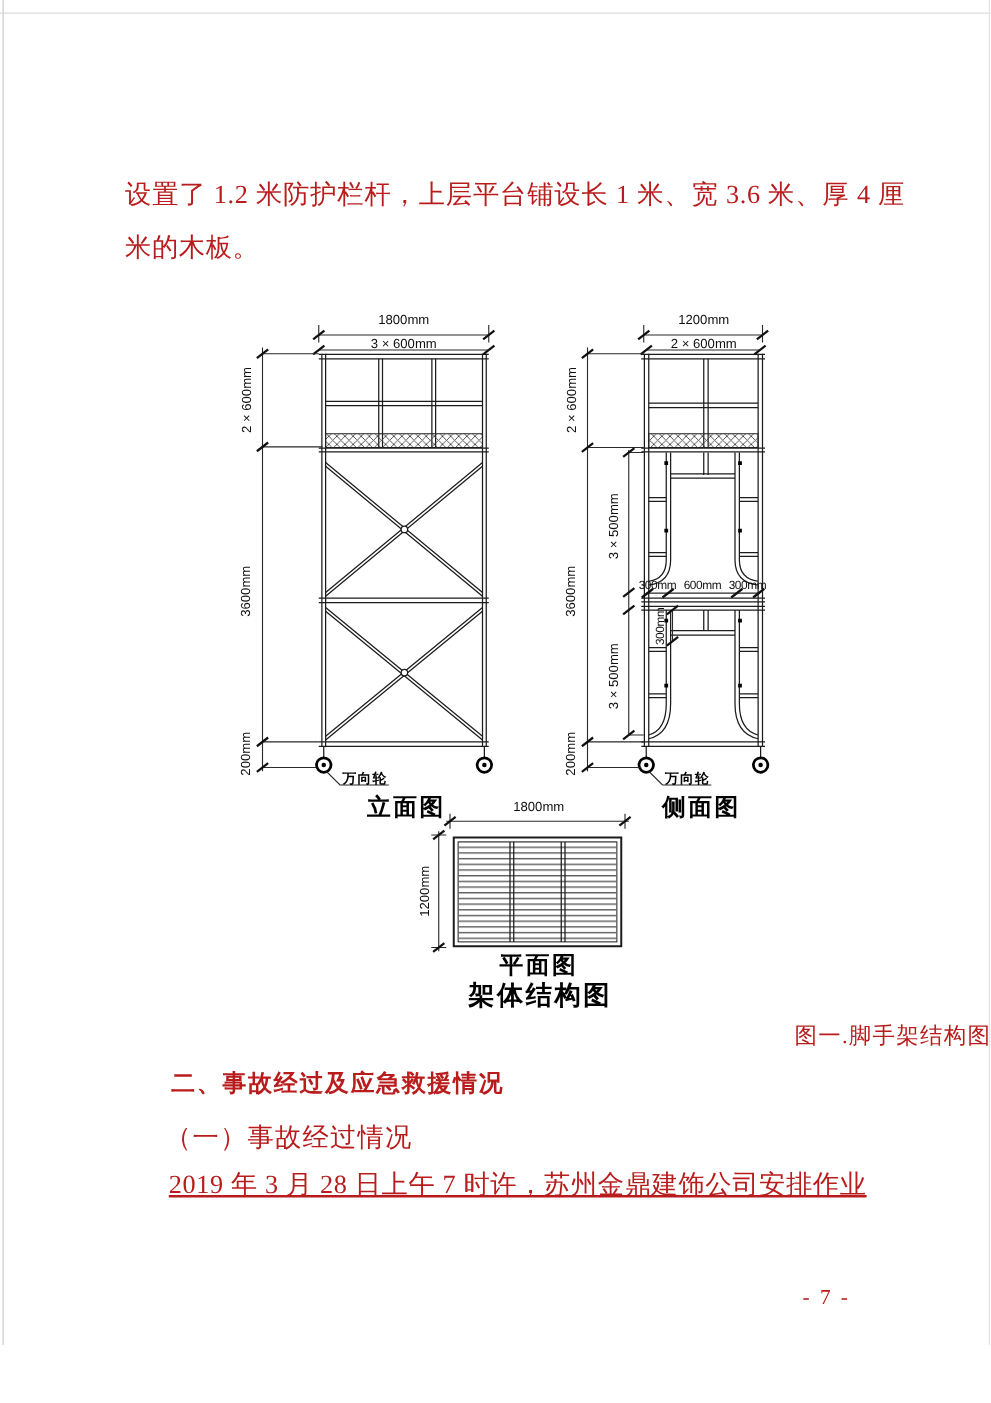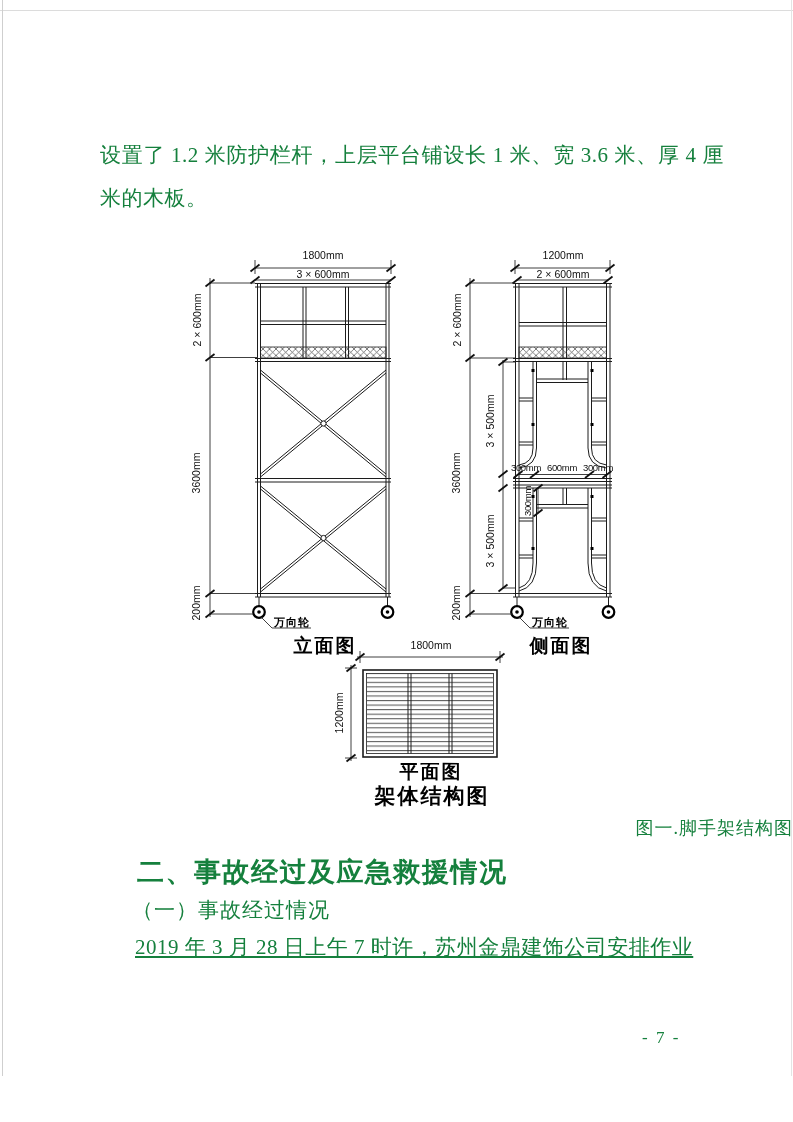--- a/index.html
+++ b/index.html
@@ -1,27 +1,27 @@
 <!DOCTYPE html>
 <html><head>
 <meta charset="utf-8">
 <style>
   html,body{margin:0;padding:0;background:#ffffff;}
   .page{position:relative;width:793px;height:1076px;background:#fff;overflow:hidden;
-        font-family:"Liberation Serif",serif;color:#15803d;}
+        font-family:"Liberation Serif",serif;color:#b91c1c;}
   .edge-top{position:absolute;top:10px;left:0;width:100%;height:1px;background:#dcdcdc;}
   .edge-left{position:absolute;top:0;left:2px;width:1px;height:100%;background:#cfcfcf;}
   .edge-right{position:absolute;top:0;right:1px;width:1px;height:100%;background:#e4e4e4;}
 
   .para-top{position:absolute;left:100px;top:134px;width:624px;
             font-size:21px;line-height:43px;text-align:justify;letter-spacing:.5px;}
   .fig-caption{position:absolute;left:0;top:816px;width:100%;text-align:right;
                font-size:18px;letter-spacing:1px;}
   .heading{position:absolute;left:137px;top:854px;font-family:Liberation Mono, monospace;
-           font-weight:bold;font-size:27px;letter-spacing:1.5px;}
+           font-weight:bold;font-size:19px;letter-spacing:1.5px;}
   .subheading{position:absolute;left:132px;top:896px;font-size:21px;letter-spacing:1px;}
   .bodyline{position:absolute;left:135px;top:933px;font-size:21px;white-space:nowrap;letter-spacing:.5px;text-decoration:underline;}
   .pageno{position:absolute;left:642px;top:1028px;font-size:17px;letter-spacing:2px;}
 
   svg.diagram{position:absolute;left:185px;top:245px;}
   .s{stroke:#1c1c1c;stroke-width:1;fill:none;}
   .sq{fill:#000;stroke:none;}
   .d{stroke:#2a2a2a;stroke-width:.9;fill:none;}
   .tkl{stroke:#101010;stroke-width:1.8;}
   text.dt{font-family:"Liberation Sans",sans-serif;font-size:10.5px;fill:#101010;text-anchor:middle;}

